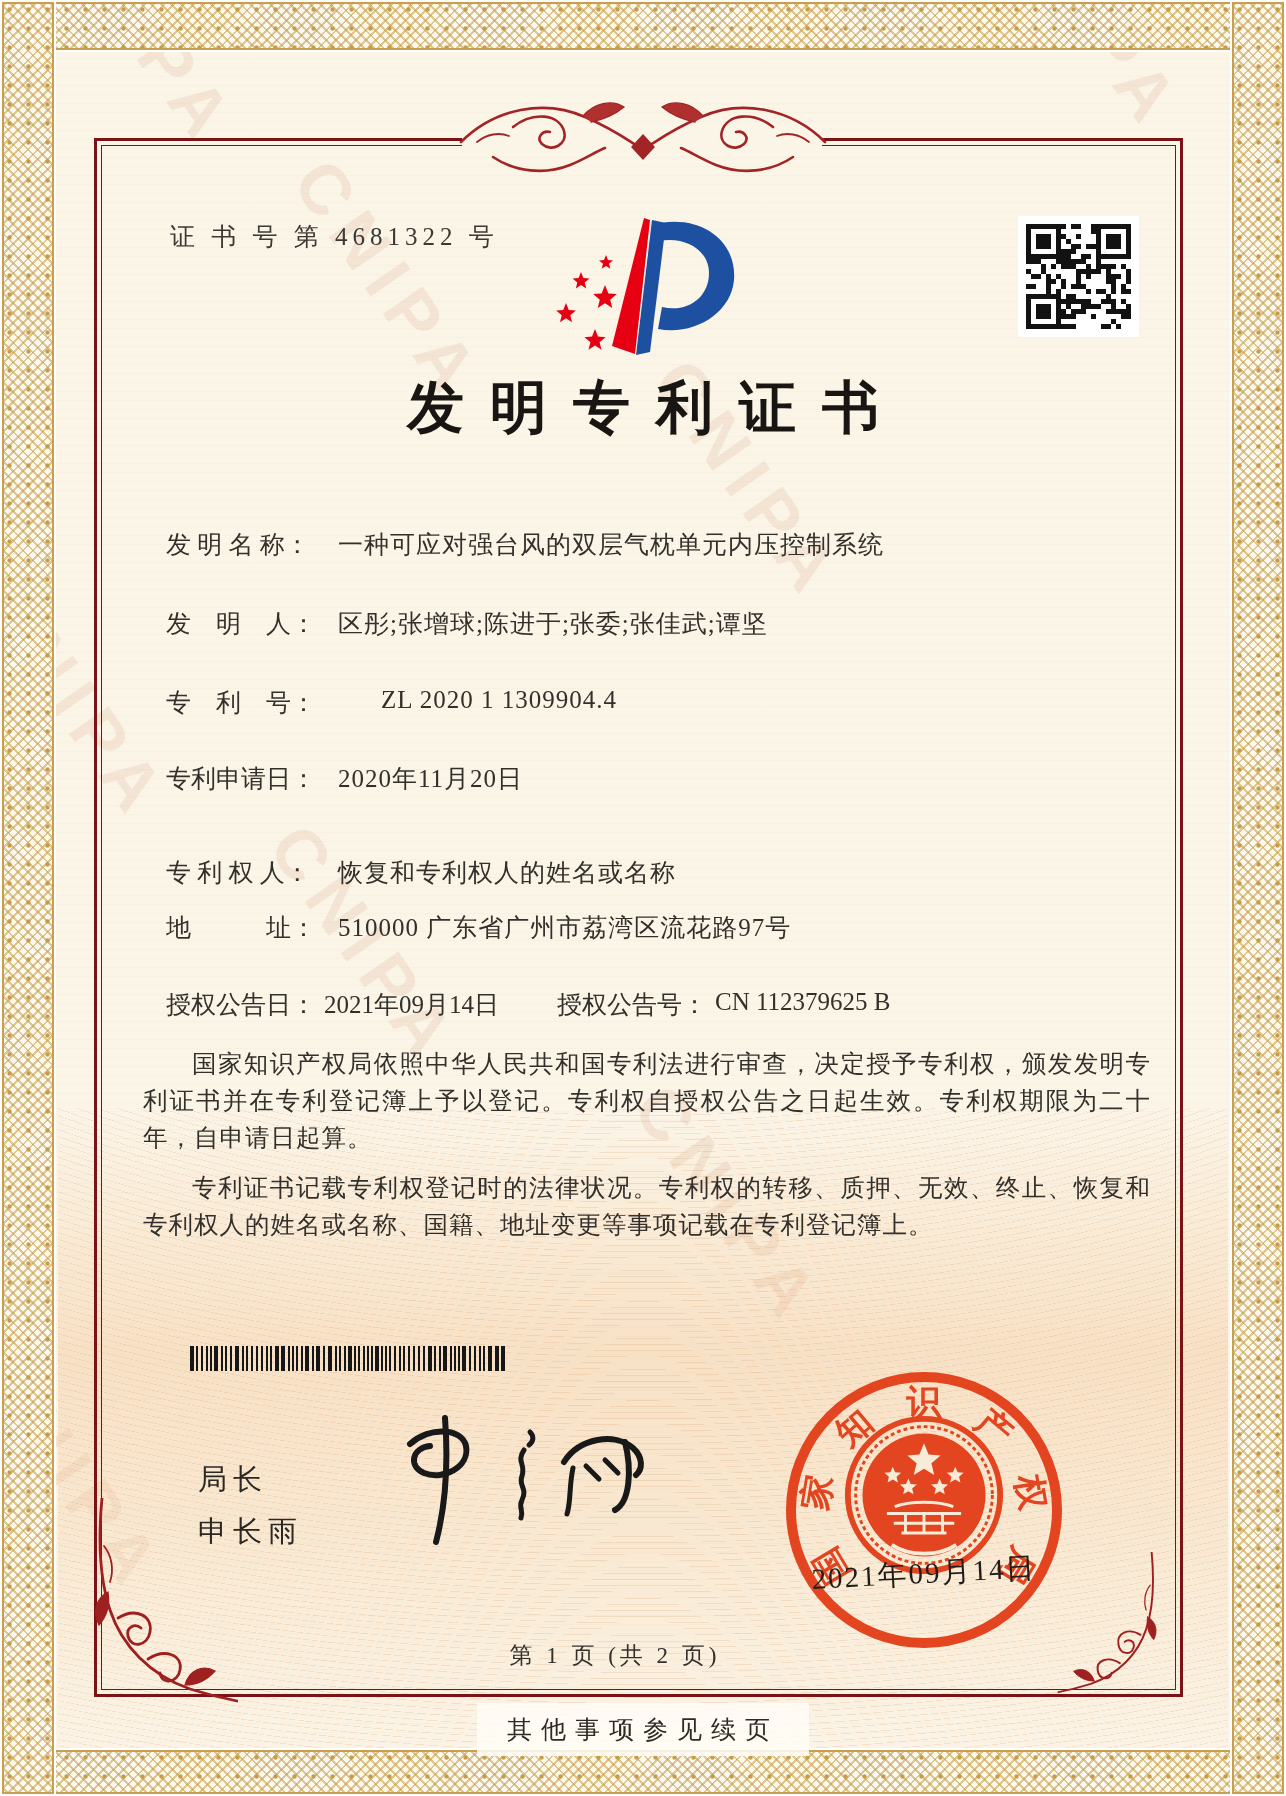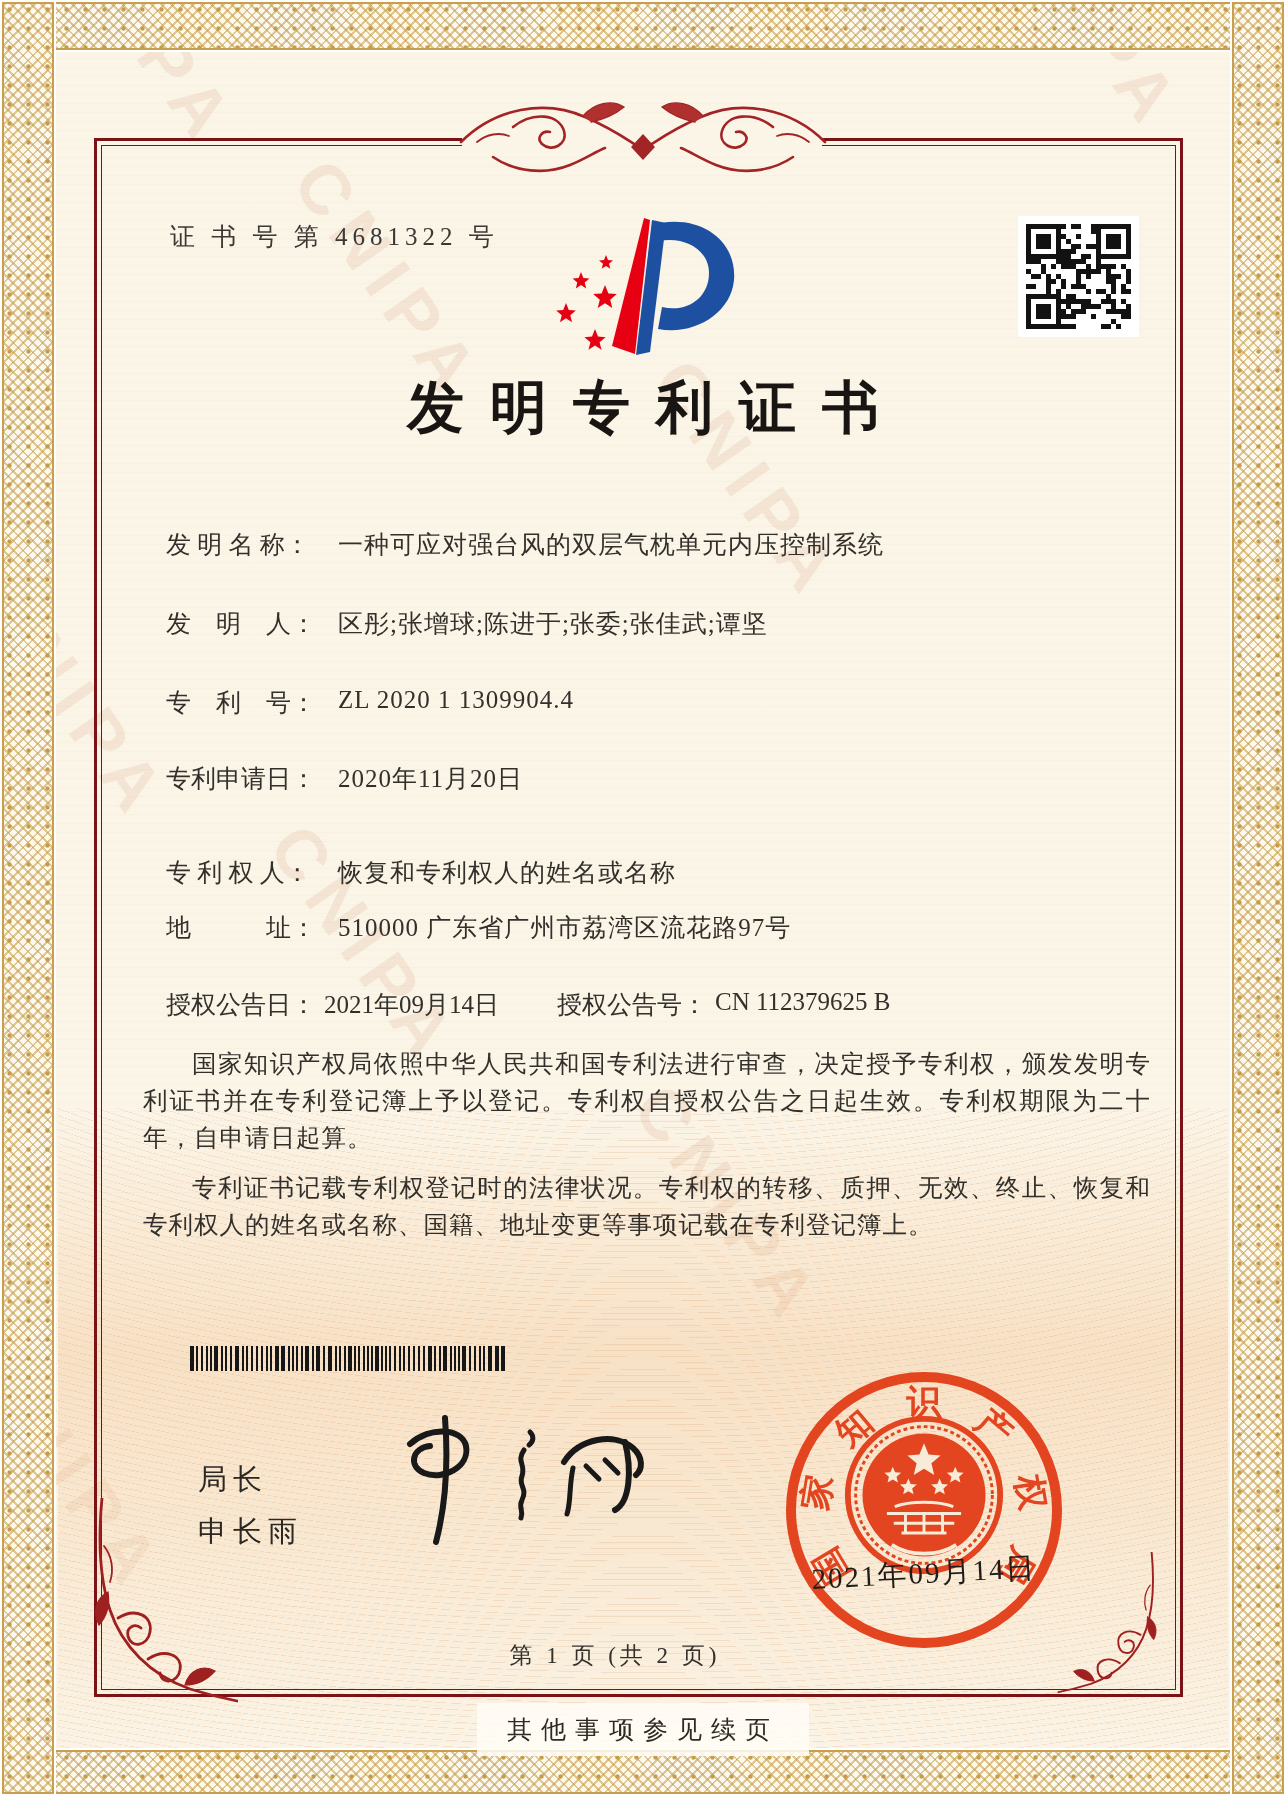--- a/index.html
+++ b/index.html
@@ -595,21 +595,21 @@
   <div class="title">发明专利证书</div>
 
   <div class="row" style="top:607px;">
     <span class="lbl">发　明　人：</span>
     <span class="val">区彤;张增球;陈进于;张委;张佳武;谭坚</span>
   </div>
   <div class="row" style="top:528px;">
     <span class="lbl">发 明 名 称：</span>
     <span class="val">一种可应对强台风的双层气枕单元内压控制系统</span>
   </div>
-  <div class="row" style="top:686px;">
+  <div class="row" style="top:686px;gap:43px;">
     <span class="lbl">专　利　号：</span>
     <span class="val">ZL 2020 1 1309904.4</span>
   </div>
   <div class="row" style="top:762px;">
     <span class="lbl">专利申请日：</span>
     <span class="val">2020年11月20日</span>
   </div>
   <div class="row" style="top:836px;margin-top:20px;">
     <span class="lbl">专 利 权 人：</span>
     <span class="val">恢复和专利权人的姓名或名称</span>

